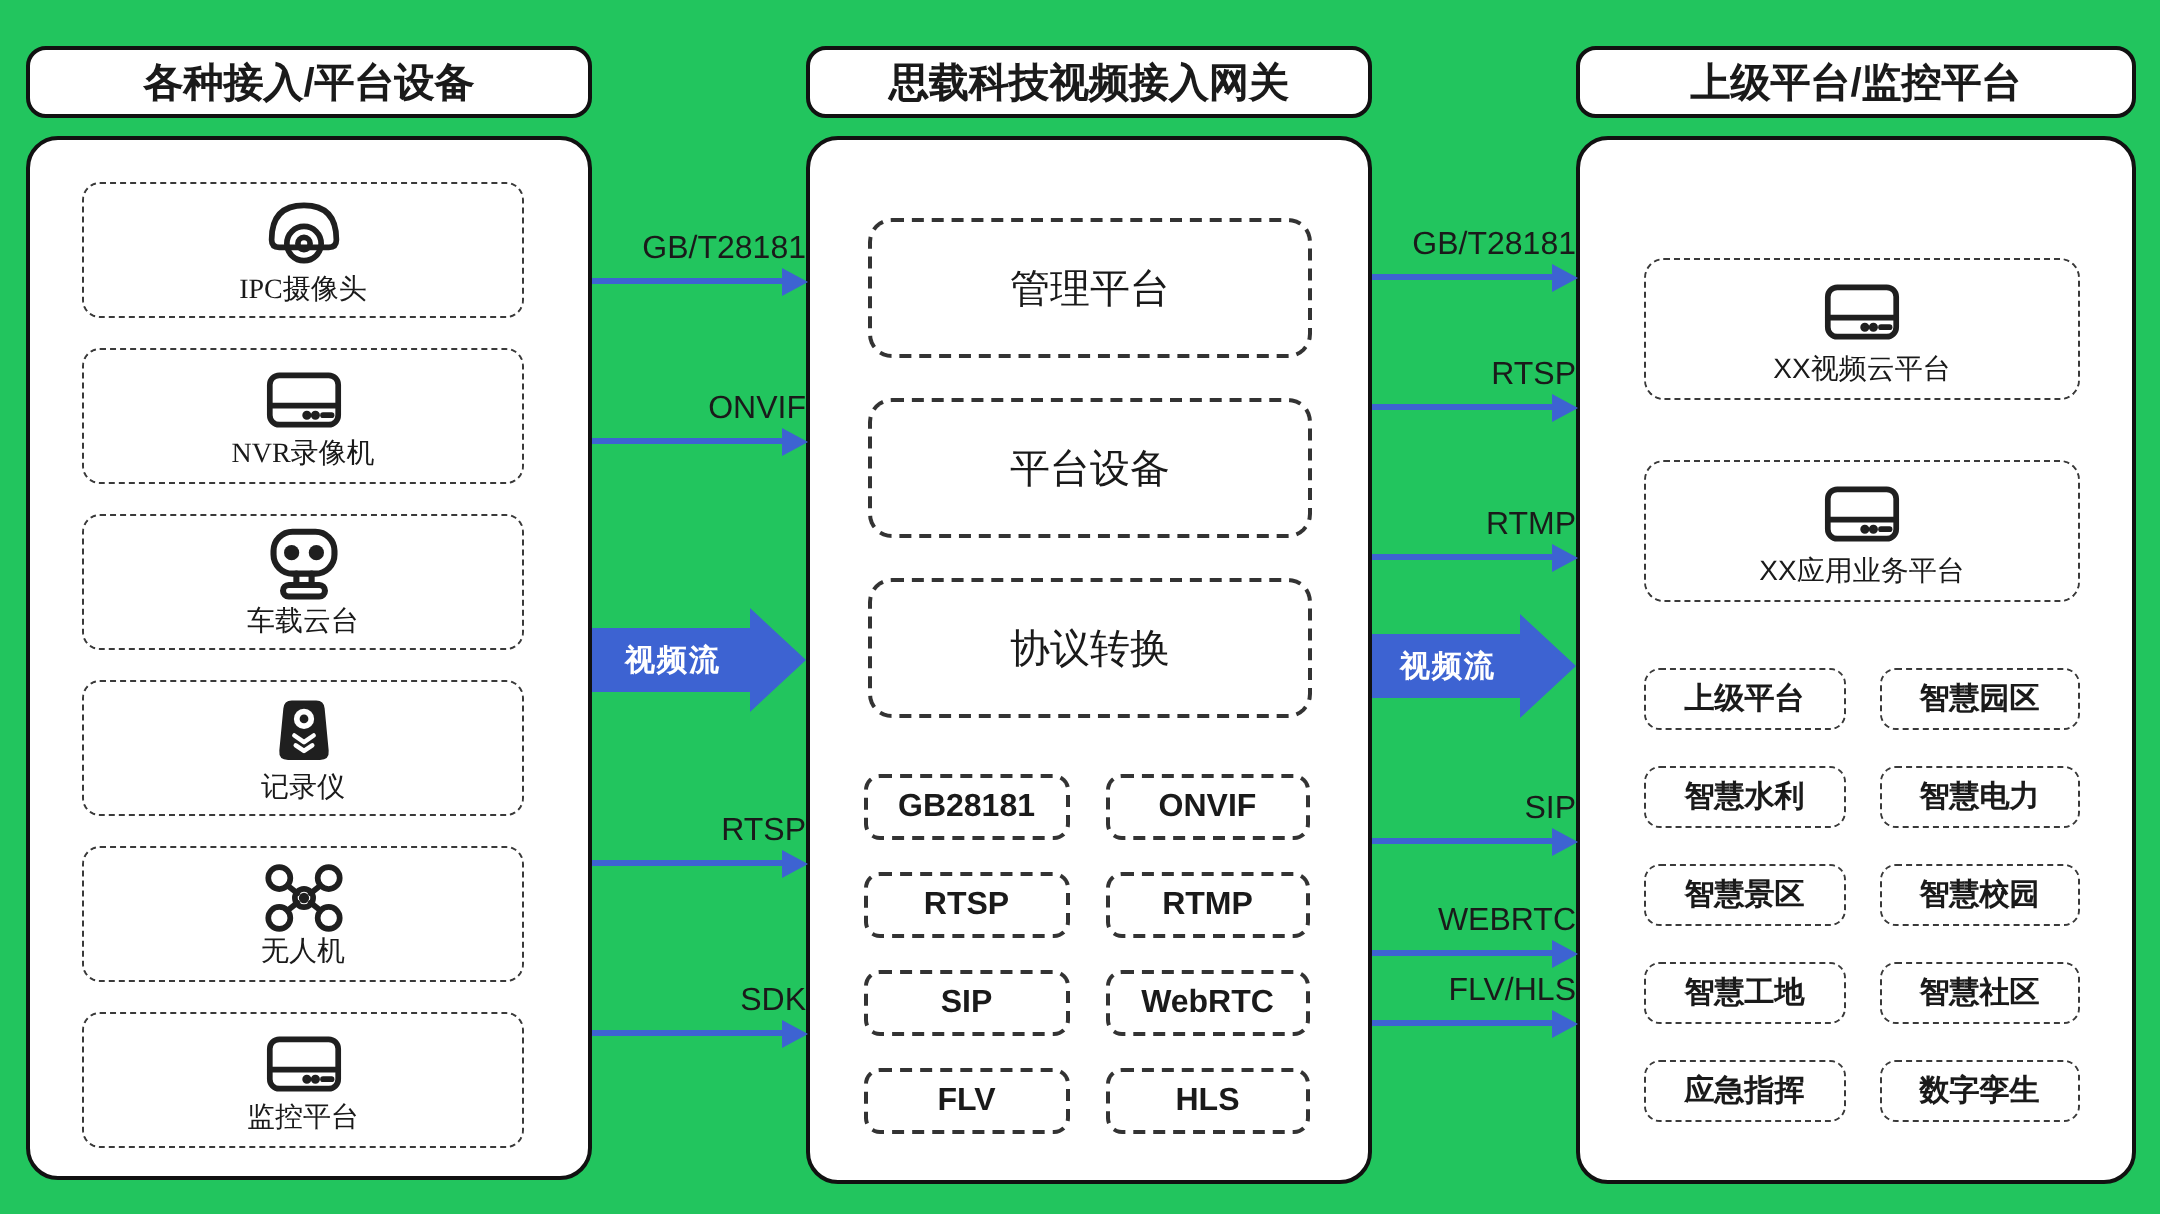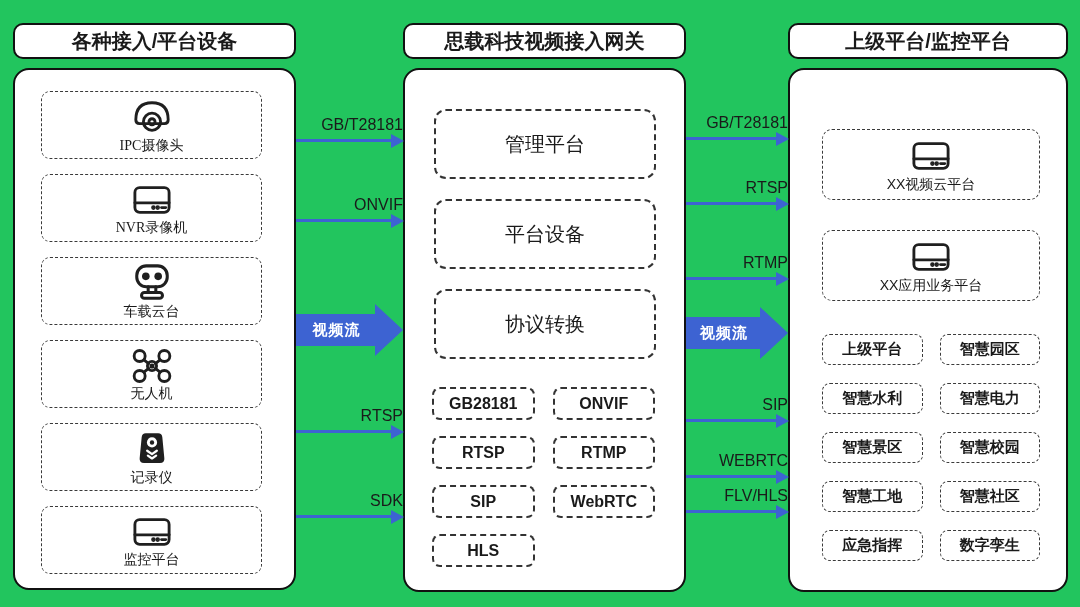--- a/index.html
+++ b/index.html
@@ -125,48 +125,48 @@
             <circle cx="17.5" cy="14" r="4" fill="#1f1f1f" stroke="none"></circle>
             <circle cx="30.5" cy="14" r="4" fill="#1f1f1f" stroke="none"></circle>
             <path d="M20 25 v5.5 M28 25 v5.5"></path>
             <rect x="13" y="31" width="22" height="6" rx="3"></rect>
           </g>
         </svg>
         <span class="lbl">车载云台</span>
       </div>
 
       <div class="device">
+        <svg class="icon-svg" width="42" height="40" viewBox="0 0 48 42">
+          <path d="M17 3 h14 q4.4 0 4.8 4.6 l2.3 24 q0.5 5.4 -5 5.4 h-18.2 q-5.5 0 -5 -5.4 l2.3 -24 Q12.6 3 17 3 z" fill="#1f1f1f"></path>
+          <circle cx="24" cy="13.5" r="5.8" fill="#ffffff"></circle>
+          <circle cx="24" cy="13.5" r="2.5" fill="#1f1f1f"></circle>
+          <g fill="none" stroke="#ffffff" stroke-width="2.6" stroke-linecap="round" stroke-linejoin="round">
+            <path d="M18.5 23 l5.5 3.8 l5.5 -3.8"></path>
+            <path d="M19.3 28.6 l4.7 3.2 l4.7 -3.2"></path>
+          </g>
+        </svg>
+        <span class="lbl">记录仪</span>
+      </div>
+
+      <div class="device">
         <svg class="icon-svg" width="46" height="38" viewBox="0 0 48 40">
           <g fill="none" stroke="#1f1f1f" stroke-width="3" stroke-linecap="round" stroke-linejoin="round">
             <circle cx="11" cy="9.5" r="5.8"></circle>
             <circle cx="37" cy="9.5" r="5.8"></circle>
             <circle cx="11" cy="30.5" r="5.8"></circle>
             <circle cx="37" cy="30.5" r="5.8"></circle>
             <path d="M15.5 13.5 L20.5 17.5 M32.5 13.5 L27.5 17.5 M15.5 26.5 L20.5 22.5 M32.5 26.5 L27.5 22.5"></path>
             <circle cx="24" cy="20" r="4.8"></circle>
             <circle cx="24" cy="20" r="1.2" fill="#1f1f1f"></circle>
           </g>
         </svg>
         <span class="lbl">无人机</span>
       </div>
 
       <div class="device">
-        <svg class="icon-svg" width="42" height="40" viewBox="0 0 48 42">
-          <path d="M17 3 h14 q4.4 0 4.8 4.6 l2.3 24 q0.5 5.4 -5 5.4 h-18.2 q-5.5 0 -5 -5.4 l2.3 -24 Q12.6 3 17 3 z" fill="#1f1f1f"></path>
-          <circle cx="24" cy="13.5" r="5.8" fill="#ffffff"></circle>
-          <circle cx="24" cy="13.5" r="2.5" fill="#1f1f1f"></circle>
-          <g fill="none" stroke="#ffffff" stroke-width="2.6" stroke-linecap="round" stroke-linejoin="round">
-            <path d="M18.5 23 l5.5 3.8 l5.5 -3.8"></path>
-            <path d="M19.3 28.6 l4.7 3.2 l4.7 -3.2"></path>
-          </g>
-        </svg>
-        <span class="lbl">记录仪</span>
-      </div>
-
-      <div class="device">
         <svg class="icon-svg" width="46" height="38" viewBox="0 0 48 40">
           <g fill="none" stroke="#1f1f1f" stroke-width="3" stroke-linecap="round" stroke-linejoin="round">
             <rect x="6" y="7" width="36" height="26" rx="5"></rect>
             <path d="M6 23 h36"></path>
             <circle cx="25.5" cy="28" r="0.9" fill="#1f1f1f"></circle>
             <circle cx="30" cy="28" r="0.9" fill="#1f1f1f"></circle>
             <path d="M34 28 h4.5"></path>
           </g>
         </svg>
         <span class="lbl">监控平台</span>
@@ -205,20 +205,23 @@
       <div class="proto">
           <span>RTMP</span>
         </div>
       <div class="proto">
           <span>SIP</span>
         </div>
       <div class="proto">
           <span>WebRTC</span>
         </div>
       <div class="proto">
+          <span>FLV</span>
+        </div>
+      <div class="proto">
           <span>HLS</span>
         </div>
     </div>
   </div>
 
   <div class="hdr" style="left:788px;top:23px;width:280px;">
     <span>上级平台/监控平台</span>
   </div>
 
   <div class="panel" style="left:788px;top:68px;width:280px;height:524px;">

